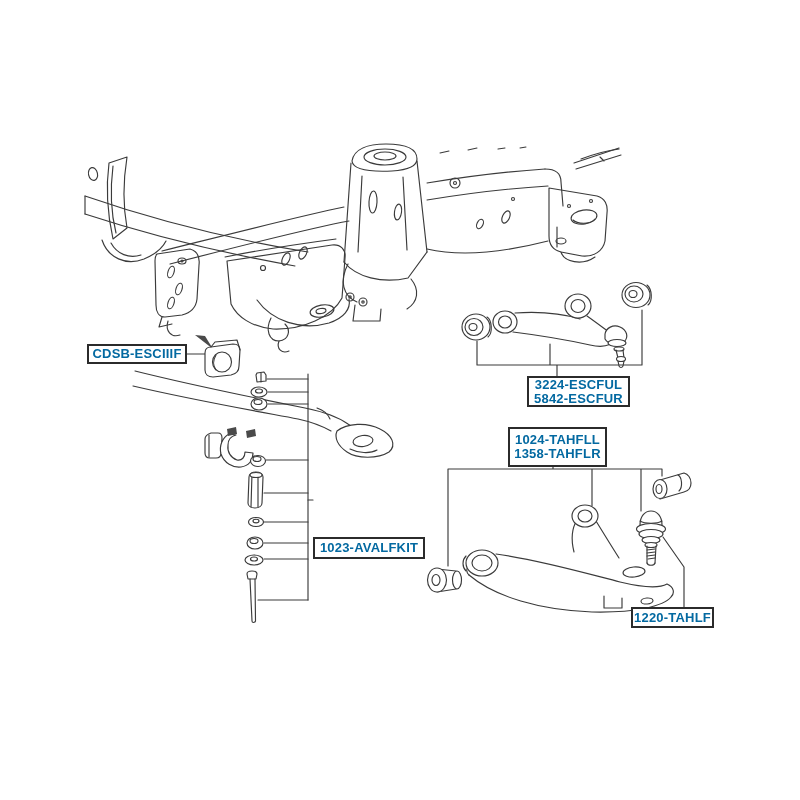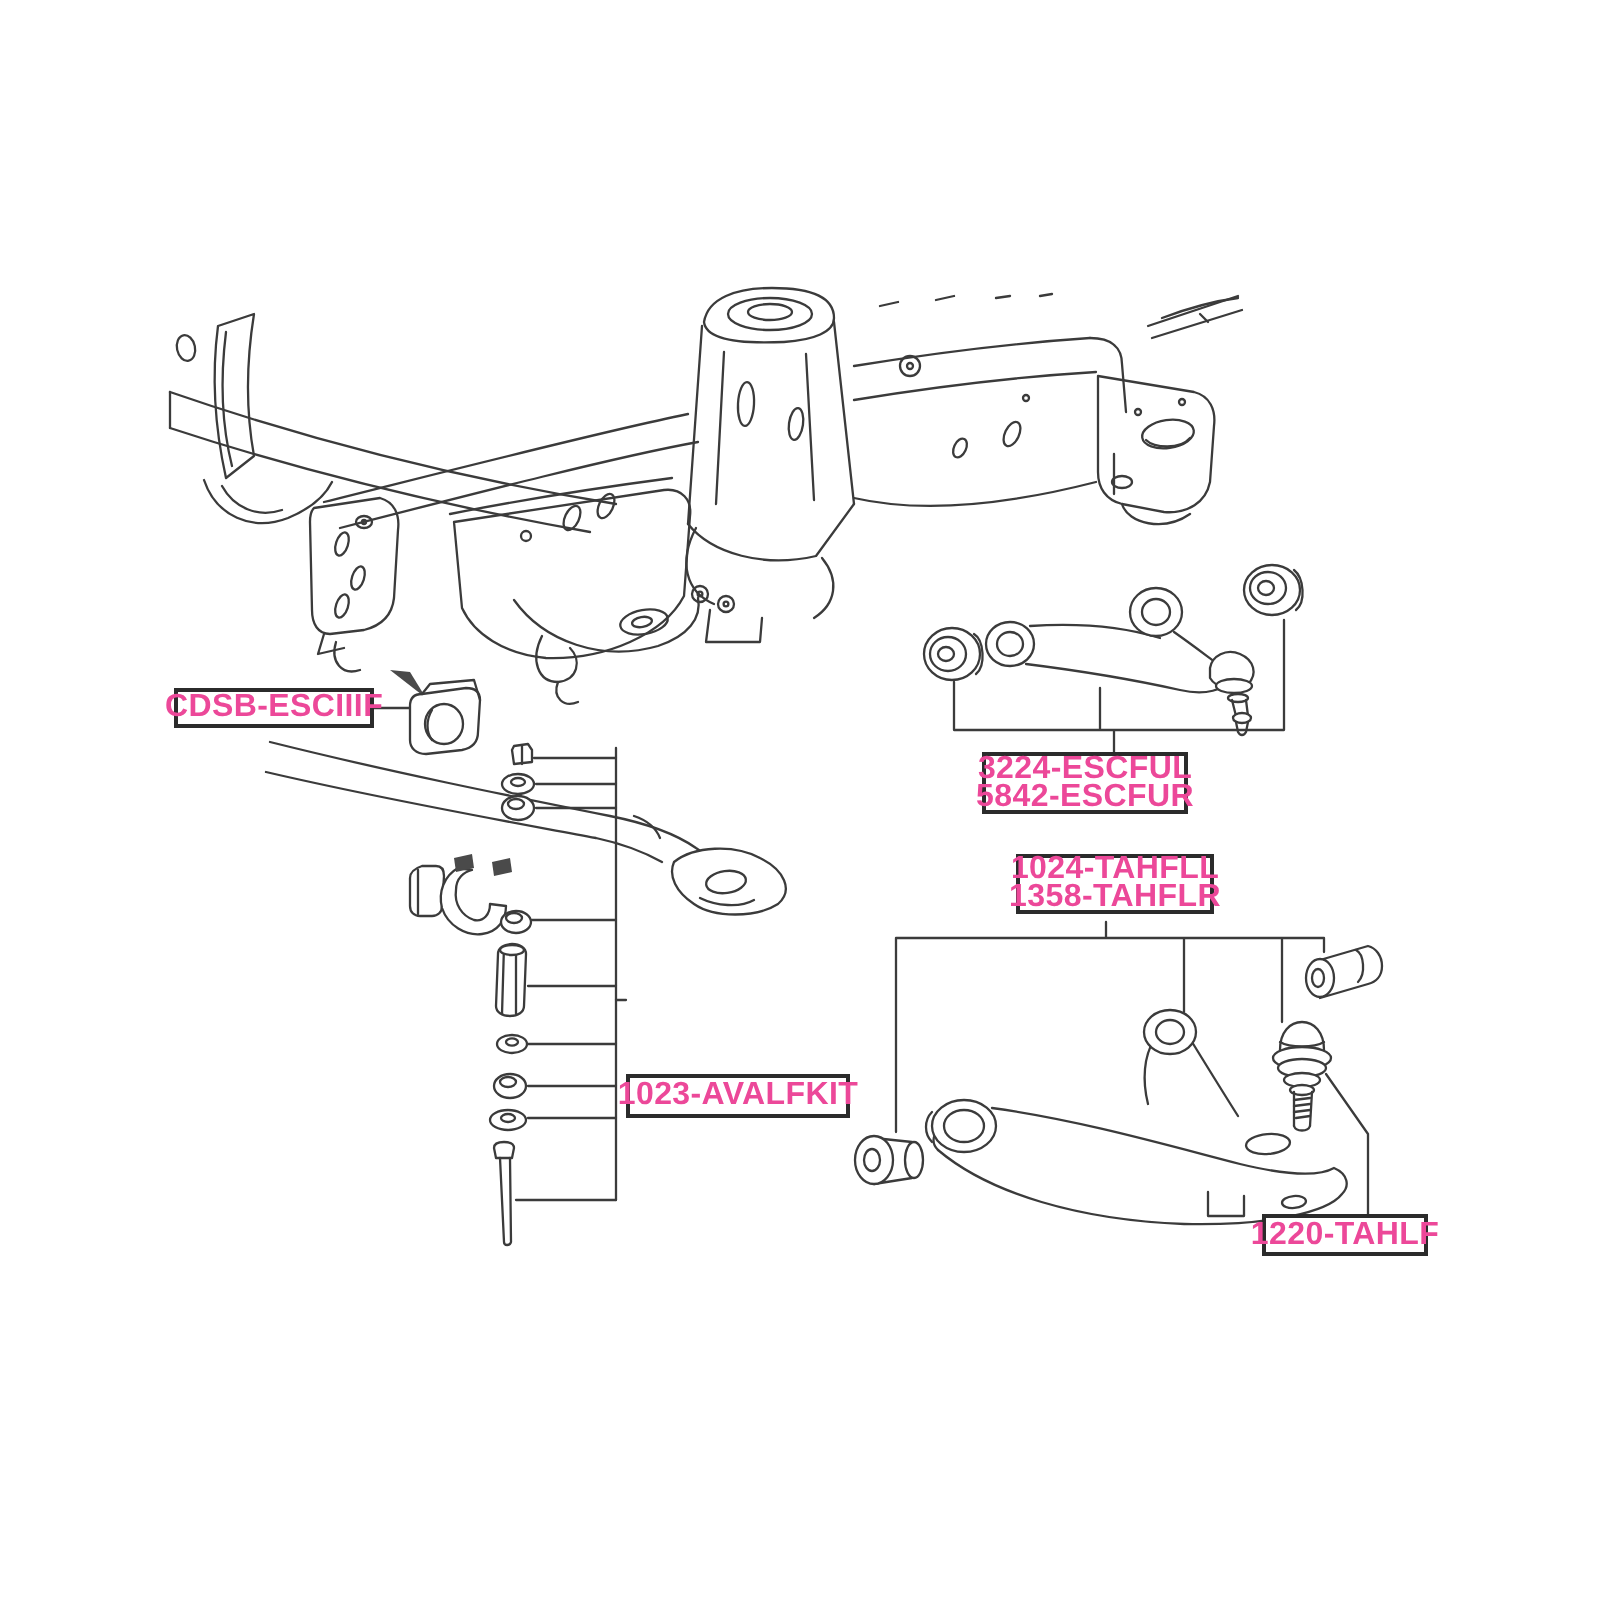--- a/index.html
+++ b/index.html
@@ -4,29 +4,29 @@
 <style>
   html,body { margin:0; padding:0; }
   body {
     width:800px; height:800px; background:#ffffff; position:relative;
     font-family:"Liberation Sans", sans-serif; overflow:hidden;
   }
   .stage { position:absolute; left:0; top:0; width:800px; height:800px; }
   svg.art { position:absolute; left:0; top:0; }
   .plabel {
     position:absolute; box-sizing:border-box;
-    border:2px solid #2b2b2b; background:#ffffff; color:#ec4899;
-    font-weight:bold; font-size:16px; line-height:14px;
+    border:2px solid #2b2b2b; background:#ffffff; color:#0369a1;
+    font-weight:bold; font-size:13px; line-height:14px;
     display:flex; flex-direction:column; align-items:center; justify-content:center;
     text-align:center; white-space:nowrap; letter-spacing:0.2px; padding:0 2px;
     z-index:5;
   }
   #label-stab-bushing { left:87px;  top:344px; width:100px; height:20px; }
-  #label-upper-arm    { left:491px; top:376px; width:103px; height:31px; }
-  #label-lower-arm    { left:508px; top:427px; width:99px;  height:30px; }
+  #label-upper-arm    { left:527px; top:376px; width:103px; height:31px; }
+  #label-lower-arm    { left:508px; top:427px; width:99px;  height:40px; }
   #label-link-kit     { left:313px; top:489px; width:112px; height:22px;margin-top:48px; }
   #label-ball-joint   { left:631px; top:607px; width:83px;  height:21px; }
 </style>
 </head>
 <body>
 
 <div class="stage">
 
   <svg class="art" width="800" height="800" viewBox="0 0 800 800">
     <g stroke="#3b3b3b" stroke-width="1.15" fill="none" stroke-linecap="round" stroke-linejoin="round">

